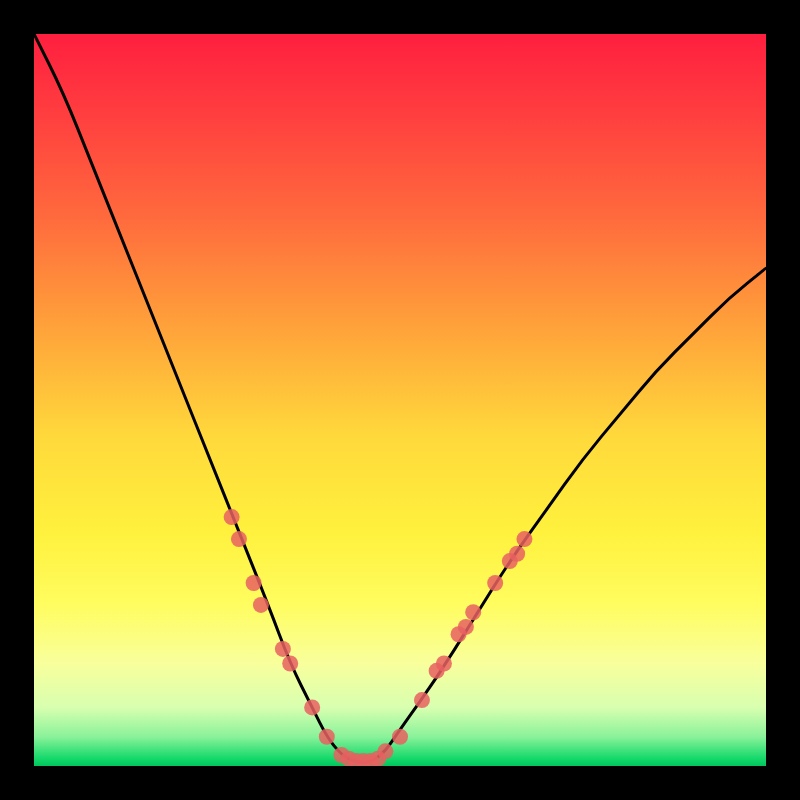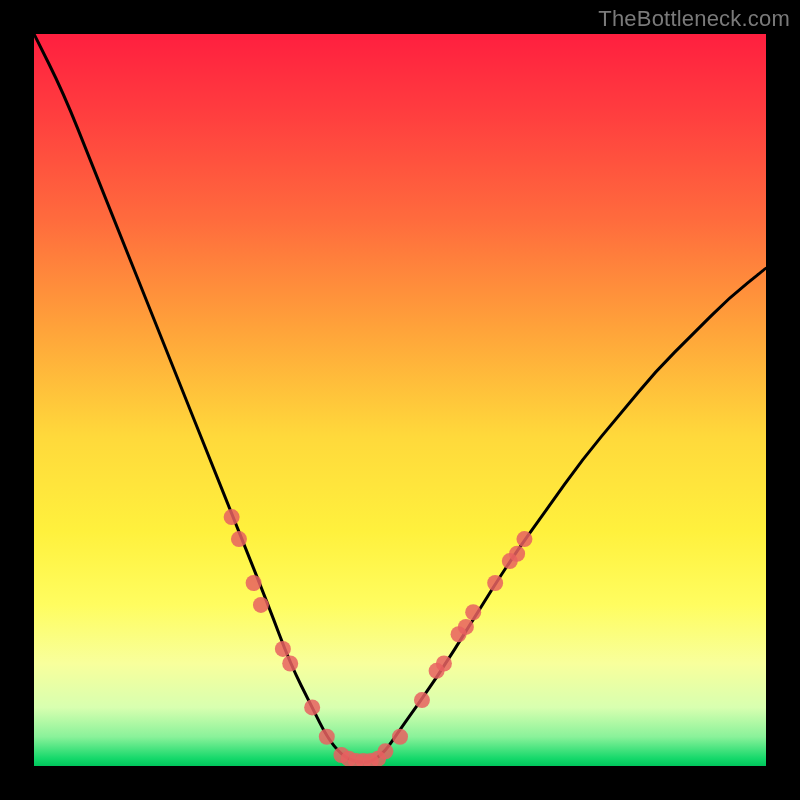--- a/index.html
+++ b/index.html
@@ -87,14 +87,13 @@
           <circle cx="424.56" cy="600.24" r="8" fill="#e86060" fill-opacity="0.85" stroke="#c84545" stroke-width="0"></circle>
           <circle cx="431.88" cy="592.92" r="8" fill="#e86060" fill-opacity="0.85" stroke="#c84545" stroke-width="0"></circle>
           <circle cx="439.20" cy="578.28" r="8" fill="#e86060" fill-opacity="0.85" stroke="#c84545" stroke-width="0"></circle>
           <circle cx="461.16" cy="549.00" r="8" fill="#e86060" fill-opacity="0.85" stroke="#c84545" stroke-width="0"></circle>
           <circle cx="475.80" cy="527.04" r="8" fill="#e86060" fill-opacity="0.85" stroke="#c84545" stroke-width="0"></circle>
           <circle cx="483.12" cy="519.72" r="8" fill="#e86060" fill-opacity="0.85" stroke="#c84545" stroke-width="0"></circle>
           <circle cx="490.44" cy="505.08" r="8" fill="#e86060" fill-opacity="0.85" stroke="#c84545" stroke-width="0"></circle>
         </g>
       </svg>
   </div>
-  <div class="watermark">TheBottleneck.com</div>
 </div>
 
 </body></html>

